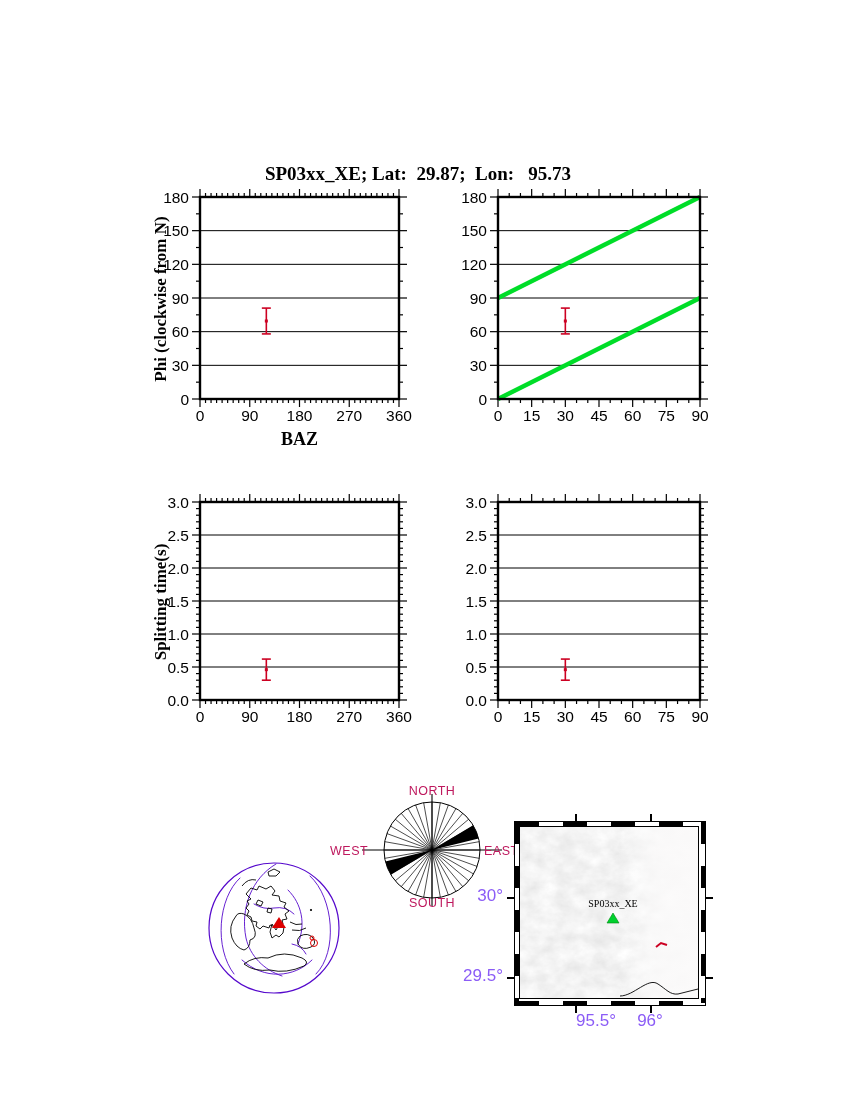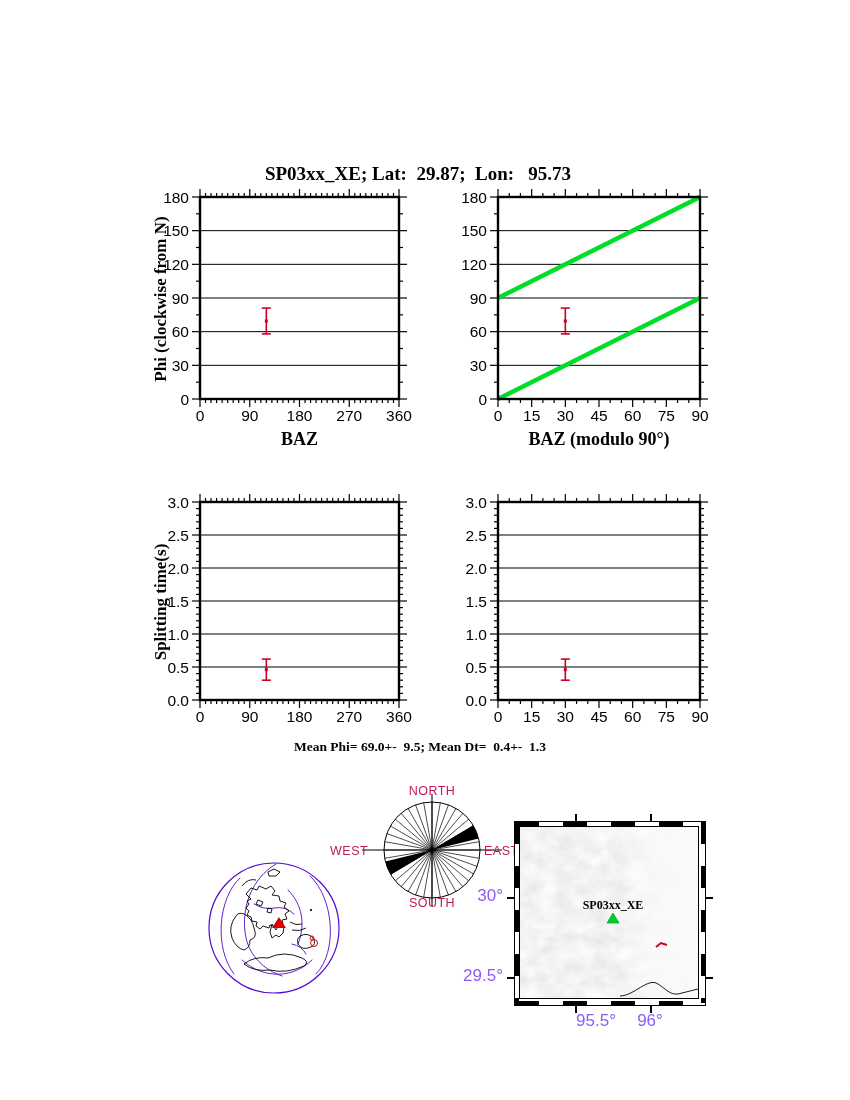--- a/index.html
+++ b/index.html
@@ -11,21 +11,21 @@
   .axlabel{font-family:"Liberation Serif",serif;font-weight:bold;font-size:18px;color:#000;
            text-align:center;white-space:pre;}
   .ylabel{font-family:"Liberation Serif",serif;font-weight:bold;font-size:17px;color:#000;
           text-align:center;transform:rotate(-90deg);transform-origin:center;white-space:pre;}
   .summary{font-family:"Liberation Serif",serif;font-weight:bold;font-size:13.5px;color:#000;
            text-align:center;white-space:pre;}
   .plot{position:absolute;}
   .plot svg{overflow:visible;display:block;}
   .roselbl{font-size:12.5px;color:#be185d;letter-spacing:.5px;}
   .maplbl{font-size:17px;color:#8b5cf6;white-space:pre;}
-  .stationlbl{font-family:"Liberation Serif",serif;font-weight:bold;font-size:12px;color:#000;
+  .stationlbl{font-family:"Liberation Serif",serif;font-weight:normal;font-size:10px;color:#000;
               text-align:center;}
   .mapframe{position:absolute;border:1px solid #000;background:#fff;}
   .strip{position:absolute;}
   .striph{height:4px;background:repeating-linear-gradient(90deg,#000 0 24px,#fff 24px 48px);}
   .stripv{width:4px;background:repeating-linear-gradient(180deg,#000 0 22px,#fff 22px 44px);}
   .mapinner{position:absolute;left:4px;top:4px;border:1px solid #000;overflow:hidden;background:#f2f0f0;}
   .tickmark{position:absolute;background:#000;}
 </style>
 </head>
 <body>
@@ -542,23 +542,21 @@
         <text x="-11" y="38.5" text-anchor="end" fill="#000" font-family="&quot;Liberation Sans&quot;,sans-serif" font-size="15.5">2.5</text>
         <text x="-11" y="5.5" text-anchor="end" fill="#000" font-family="&quot;Liberation Sans&quot;,sans-serif" font-size="15.5">3.0</text>
         <line x1="67.33333333333333" y1="157.07999999999998" x2="67.33333333333333" y2="178.2" stroke="#cc0022" stroke-width="1.6"></line>
         <line x1="62.83333333333333" y1="157.07999999999998" x2="71.83333333333333" y2="157.07999999999998" stroke="#cc0022" stroke-width="1.6"></line>
         <line x1="62.83333333333333" y1="178.2" x2="71.83333333333333" y2="178.2" stroke="#cc0022" stroke-width="1.6"></line>
         <rect x="65.83333333333333" y="166.14" width="3" height="3" fill="#cc0022"></rect>
       </svg>
   </div>
 
   <div class="abs axlabel" style="left:200px;top:429px;width:199px;">BAZ</div>
-  <div class="abs axlabel" style="left:490px;top:429px;width:218px;">BAZ (modulo 90°)</div>
-
-  <div class="abs summary" style="left:0;top:739px;width:840px;">Mean Phi= 69.0+-  9.5; Mean Dt=  0.4+-  1.3</div>
+
 
   <svg id="rose" class="abs" style="left:372px;top:790px;overflow:visible;" width="120" height="120">
       <path d="M60,60 L101.14403043370139,35.27817240431739 A48,48 0 0 1 106.57419486124783,48.387749011215945 Z" fill="#000"></path>
       <path d="M60,60 L18.85596956629862,84.72182759568261 A48,48 0 0 1 13.425805138752168,71.61225098878406 Z" fill="#000"></path>
       <line x1="60" y1="60" x2="60" y2="12" stroke="#000" stroke-width="0.7"></line>
       <line x1="60" y1="60" x2="68.33511252801266" y2="12.729227855414017" stroke="#000" stroke-width="0.7"></line>
       <line x1="60" y1="60" x2="76.4169668796321" y2="14.894754202276395" stroke="#000" stroke-width="0.7"></line>
       <line x1="60" y1="60" x2="84" y2="18.430780618346944" stroke="#000" stroke-width="0.7"></line>
       <line x1="60" y1="60" x2="90.85380526495388" y2="23.229866730289054" stroke="#000" stroke-width="0.7"></line>
       <line x1="60" y1="60" x2="96.77013326971095" y2="29.14619473504611" stroke="#000" stroke-width="0.7"></line>

